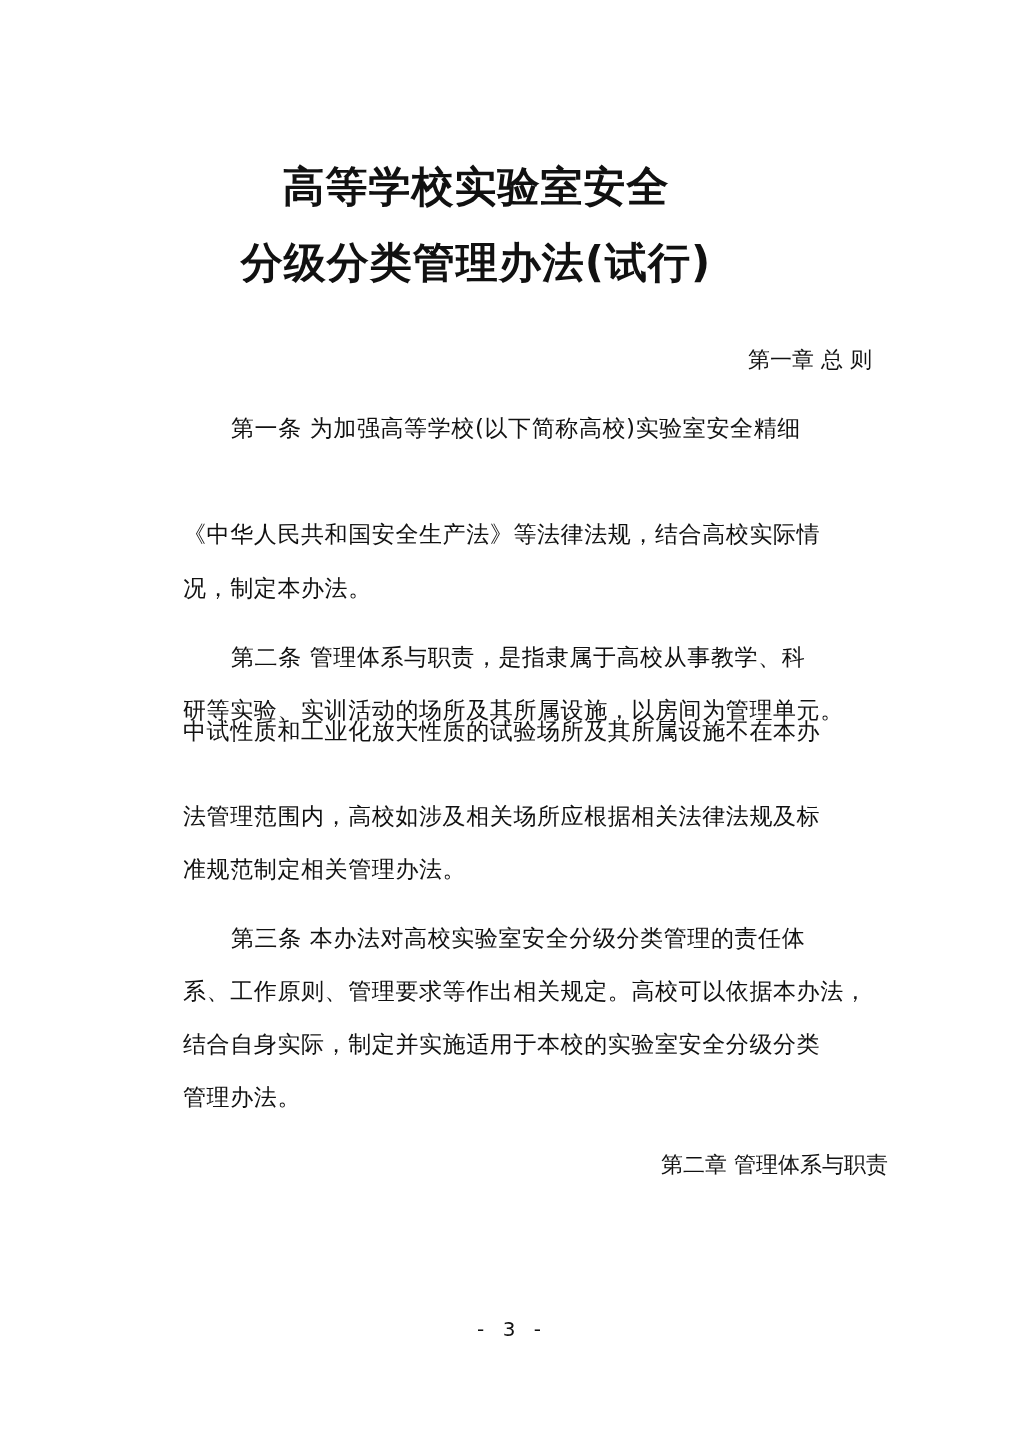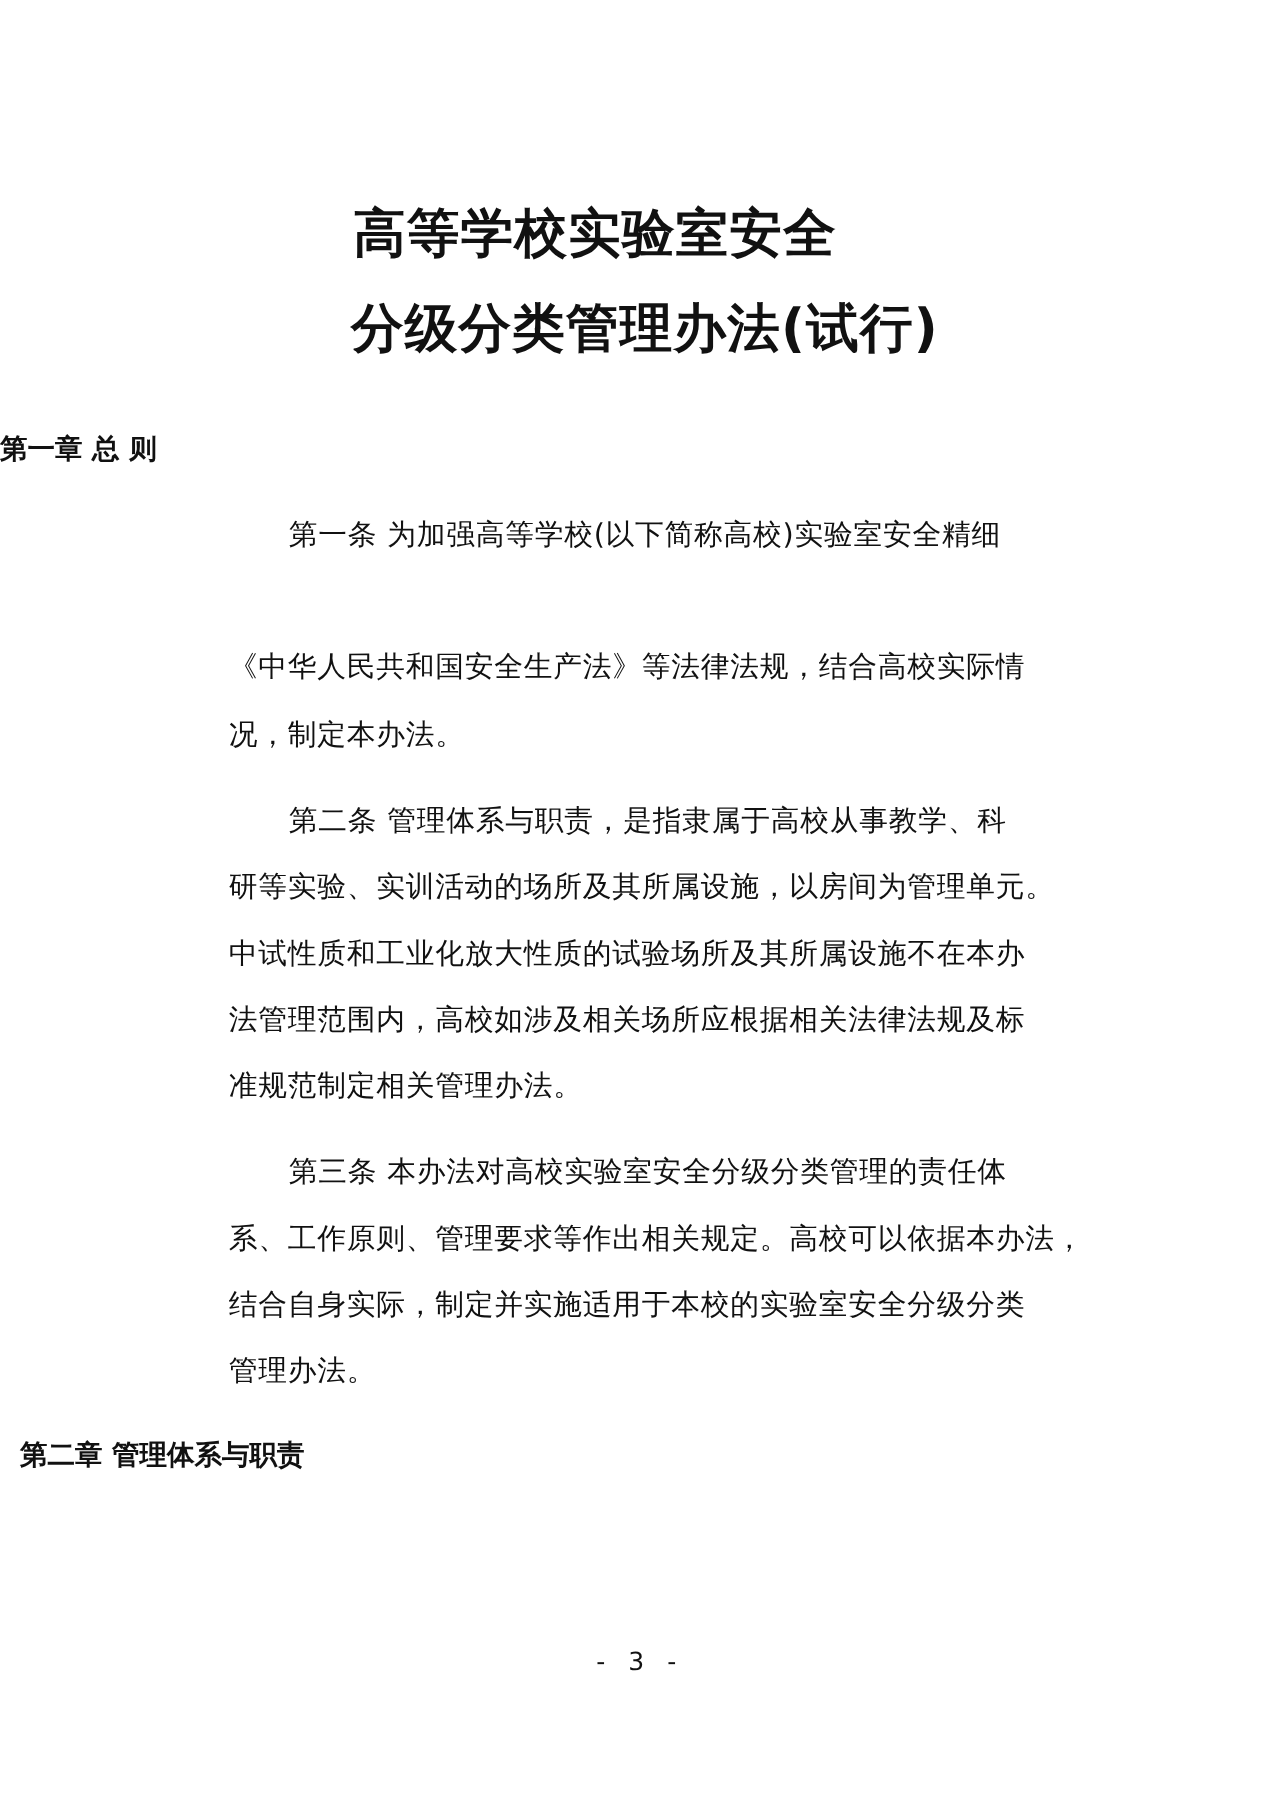--- a/index.html
+++ b/index.html
@@ -25,29 +25,29 @@
       position: absolute;
       left: 0;
       width: 952px;
       text-align: center;
       font-size: 42px;
       font-weight: bold;
       letter-spacing: 1px;
       line-height: 50px;
     }
     .title-1 { top: 162px; }
-    .title-2 { top: 238px; padding-left: 40px; }
+    .title-2 { top: 238px; }
 
     .chapter {
       position: absolute;
       left: 0;
       width: 872px;
-      text-align: left;
+      text-align: right;
       font-size: 22px;
-      font-weight: bold;
+      font-weight: normal;
       line-height: 30px;
     }
     .chapter-1 { top: 345px; left: 0px; }
     .chapter-2 { top: 1150px; left: 16px; }
 
     .line {
       position: absolute;
       left: 183px;
       width: 660px;
       font-size: 23px;
@@ -77,21 +77,21 @@
   <div class="title-line title-2">分级分类管理办法(试行)</div>
 
   <div class="chapter chapter-1">第一章 总 则</div>
 
   <div class="line indent" style="top:412px;">第一条  为加强高等学校(以下简称高校)实验室安全精细</div>
   <div class="line" style="top:518px;">《中华人民共和国安全生产法》等法律法规，结合高校实际情</div>
   <div class="line" style="top:572px;">况，制定本办法。</div>
 
   <div class="line indent" style="top:641px;">第二条  管理体系与职责，是指隶属于高校从事教学、科</div>
   <div class="line" style="top:694px;">研等实验、实训活动的场所及其所属设施，以房间为管理单元。</div>
-  <div class="line" style="top:747px;">中试性质和工业化放大性质的试验场所及其所属设施不在本办</div>
+  <div class="line" style="top:715px;">中试性质和工业化放大性质的试验场所及其所属设施不在本办</div>
   <div class="line" style="top:800px;">法管理范围内，高校如涉及相关场所应根据相关法律法规及标</div>
   <div class="line" style="top:853px;">准规范制定相关管理办法。</div>
 
   <div class="line indent" style="top:922px;">第三条  本办法对高校实验室安全分级分类管理的责任体</div>
   <div class="line" style="top:975px;">系、工作原则、管理要求等作出相关规定。高校可以依据本办法，</div>
   <div class="line" style="top:1028px;">结合自身实际，制定并实施适用于本校的实验室安全分级分类</div>
   <div class="line" style="top:1081px;">管理办法。</div>
 
   <div class="chapter chapter-2">第二章  管理体系与职责</div>
 

